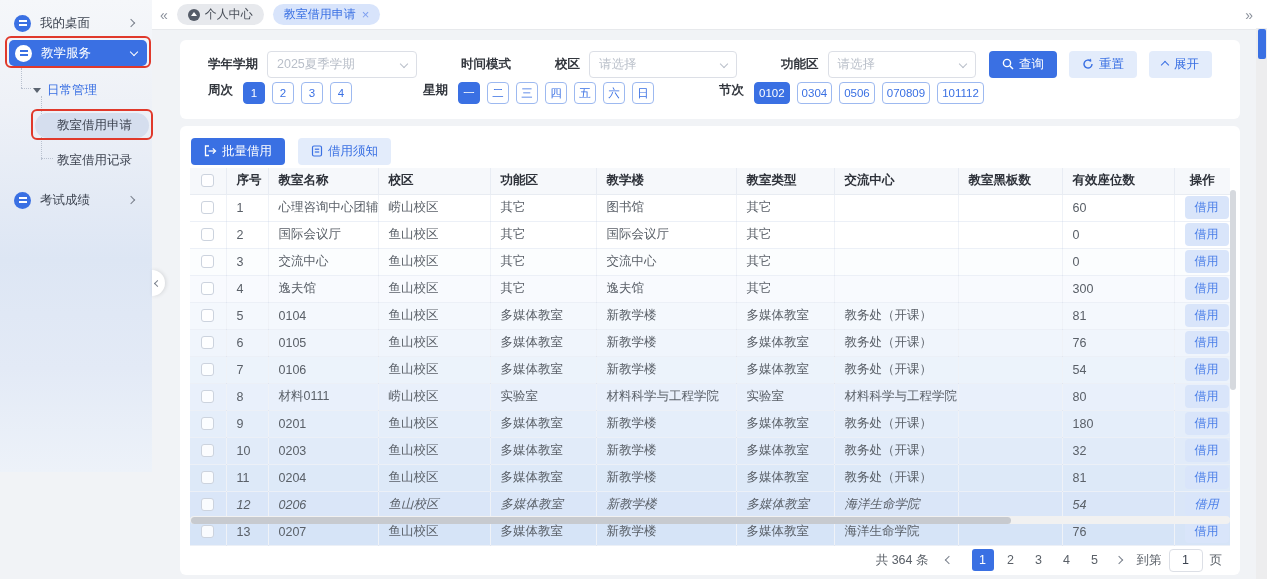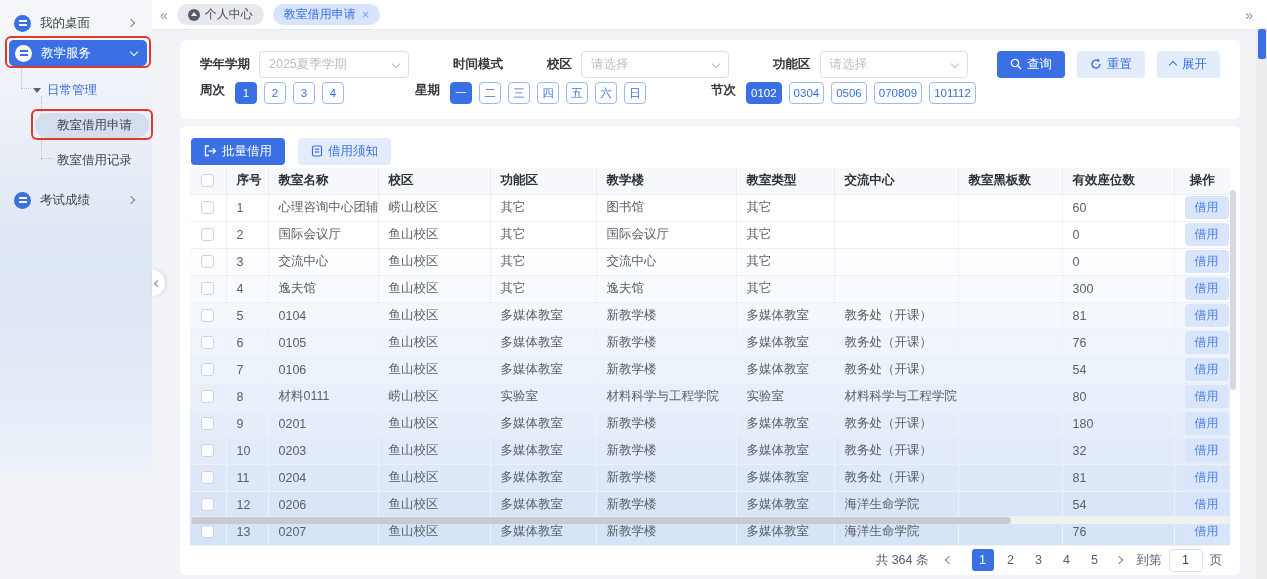--- a/index.html
+++ b/index.html
@@ -42,21 +42,21 @@
   .tab-arrow { color:#8a909b; font-size:14px; cursor:pointer; }
   .tab-arrow.right { margin-left:auto; }
   .tabpill { height:21px; border-radius:11px; display:flex; align-items:center; padding:0 11px; margin-left:9px; font-size:12px; cursor:pointer; }
   .tabpill.plain { background:#e7e9ed; color:#474d57; }
   .tabpill.active { background:#d8e4fb; color:#3a70e3; }
   .home-ico { width:12px; height:12px; border-radius:50%; background:#555c68; margin-right:5px; position:relative; }
   .home-ico::after { content:""; position:absolute; left:3px; top:3.5px; border-left:3px solid transparent; border-right:3px solid transparent; border-bottom:4.5px solid #fff; }
   .tab-close { margin-left:6px; color:#7d9ff0; font-size:13px; line-height:1; }
 
   .card { position:absolute; background:#fff; border-radius:6px; left:28px; width:1060px; }
-  .filter-card { top:40px; height:79px; padding:0 20px; }
+  .filter-card { top:40px; height:79px; padding:0 28px; }
   .frow1 { display:flex; align-items:center; height:42px; padding-top:6px; }
   .frow2 { display:flex; height:32px; }
   .flabel { font-weight:700; color:#32363d; font-size:12.5px; white-space:nowrap; }
   .fselect { height:27px; border:1px solid #dcdfe6; border-radius:4px; display:flex; align-items:center; padding:0 9px; margin-left:9px; background:#fff; cursor:pointer; font-size:12.5px; }
   .fselect .ph { color:#b9bfc9; }
   .fselect .val { color:#3c4350; }
   .fselect .chev { margin:0 0 0 auto; border-color:#b9bfc9; }
   .fgap { width:44px; flex:0 0 auto; }
   .btn { height:27px; border-radius:4px; display:flex; align-items:center; justify-content:center; padding:0 13px; font-size:12.5px; cursor:pointer; white-space:nowrap; }
   .btn.primary { background:#3a70e3; color:#fff; }
@@ -445,21 +445,21 @@
             <td>0204</td>
             <td>鱼山校区</td>
             <td>多媒体教室</td>
             <td>新教学楼</td>
             <td>多媒体教室</td>
             <td>教务处（开课）</td>
             <td></td>
             <td>81</td>
             <td class="c" style="border-right: none;"><span class="borrow-btn">借用</span></td>
           </tr>
-          <tr style="background: rgb(218, 230, 248);">
+          <tr style="background: rgb(218, 230, 248); font-style: italic;">
             <td class="c">
               <div class="cbx"></div>
             </td>
             <td>12</td>
             <td>0206</td>
             <td>鱼山校区</td>
             <td>多媒体教室</td>
             <td>新教学楼</td>
             <td>多媒体教室</td>
             <td>海洋生命学院</td>

